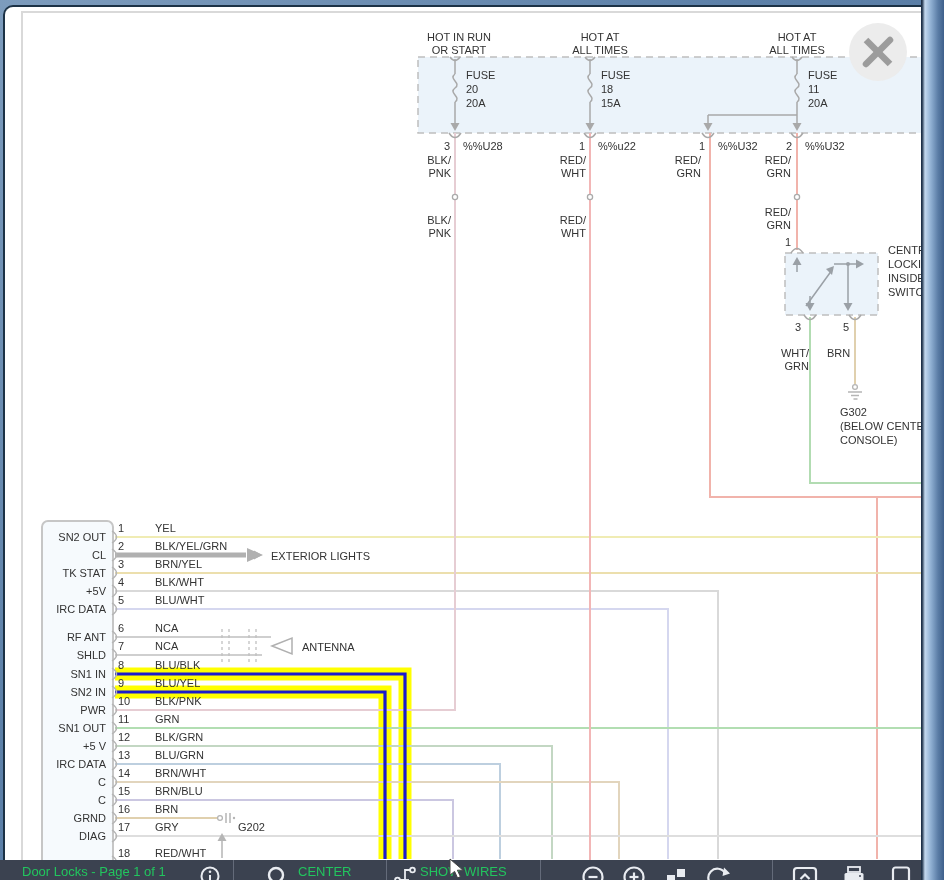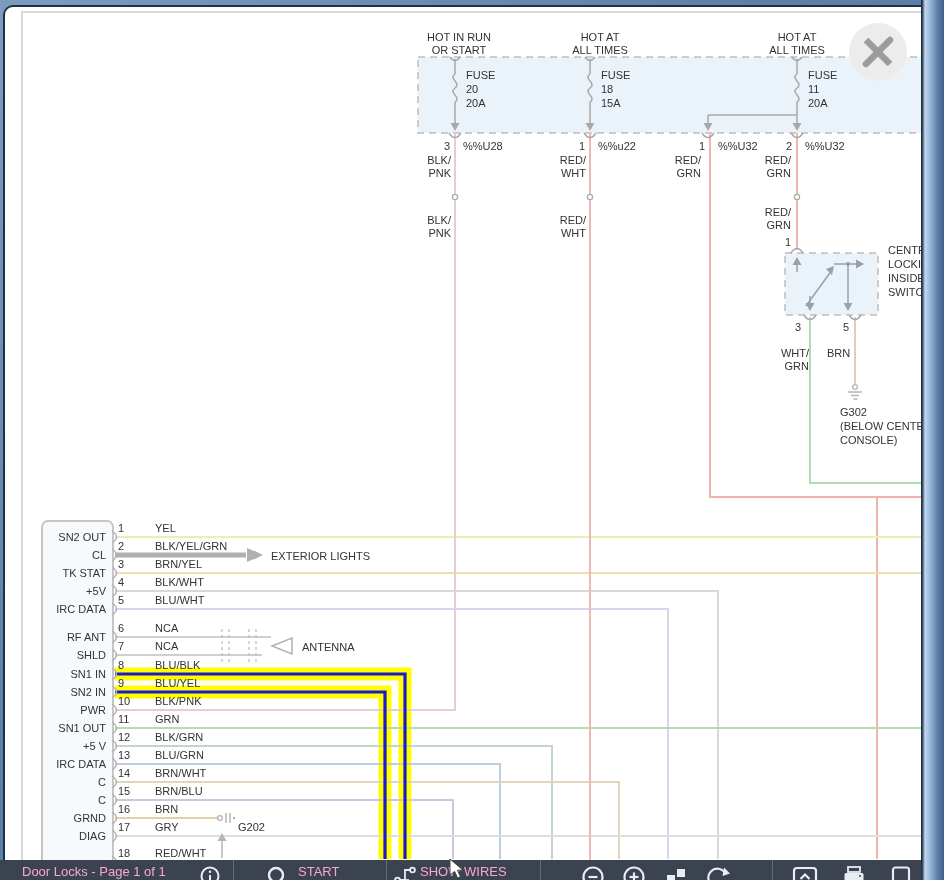--- a/index.html
+++ b/index.html
@@ -12,21 +12,21 @@
     position:absolute;left:3px;top:5px;width:937px;height:875px;
     background:#ffffff;border:2px solid #1c3246;border-right:none;border-bottom:none;
     border-radius:10px 0 0 0;
   }
   #dsvg{position:absolute;left:0;top:0;z-index:10;}
   #toolbar{
     position:absolute;left:0;top:860px;width:922px;height:20px;
     background:#3b4250;z-index:50;overflow:hidden;
   }
   .tb-sep{position:absolute;top:0;width:1px;height:20px;background:#646b7a;}
-  .tb-text{position:absolute;top:4px;color:#f9a8d4;font-size:13px;white-space:nowrap;}
+  .tb-text{position:absolute;top:4px;color:#22c55e;font-size:13px;white-space:nowrap;}
   .tb-ic{position:absolute;top:5px;}
   #scrollbar{
     position:absolute;left:921px;top:0;width:23px;height:880px;z-index:55;
     background:linear-gradient(to right,#1d3048 0px,#1d3048 1px,#c3d8ee 4px,#8fafd2 10px,#5b7da6 17px,#3e608b 23px);
   }
   #cursor{position:absolute;left:449px;top:858px;z-index:60;}
 </style>
 </head>
 <body>
 
@@ -253,21 +253,21 @@
   <svg class="tb-ic" style="left:199px" width="22" height="22" viewBox="0 0 22 22">
     <circle cx="11" cy="11" r="8.5" fill="none" stroke="#e9ecf1" stroke-width="2"></circle>
     <line x1="11" y1="10" x2="11" y2="15.5" stroke="#e9ecf1" stroke-width="2"></line>
     <circle cx="11" cy="6.8" r="1.3" fill="#e9ecf1"></circle>
   </svg>
   <div class="tb-sep" style="left:233px"></div>
   <svg class="tb-ic" style="left:266px" width="24" height="24" viewBox="0 0 24 24">
     <circle cx="10" cy="10" r="7" fill="none" stroke="#e9ecf1" stroke-width="2.4"></circle>
     <line x1="15.5" y1="15.5" x2="21" y2="21" stroke="#e9ecf1" stroke-width="2.8"></line>
   </svg>
-  <div class="tb-text" style="left:298px">START</div>
+  <div class="tb-text" style="left:298px">CENTER</div>
   <div class="tb-sep" style="left:386px"></div>
   <svg class="tb-ic" style="left:393px" width="24" height="24" viewBox="0 0 24 24">
     <circle cx="4.5" cy="15" r="2.4" fill="none" stroke="#e9ecf1" stroke-width="1.8"></circle>
     <circle cx="19.5" cy="5" r="2.4" fill="none" stroke="#e9ecf1" stroke-width="1.8"></circle>
     <path d="M7,15 L12,15 L12,5 L17,5" fill="none" stroke="#e9ecf1" stroke-width="1.8"></path>
     <path d="M12,15 L16,15" fill="none" stroke="#e9ecf1" stroke-width="1.8"></path>
   </svg>
   <div class="tb-text" style="left:420px">SHOW WIRES</div>
   <div class="tb-sep" style="left:540px"></div>
   <svg class="tb-ic" style="left:581px" width="24" height="24" viewBox="0 0 24 24">

